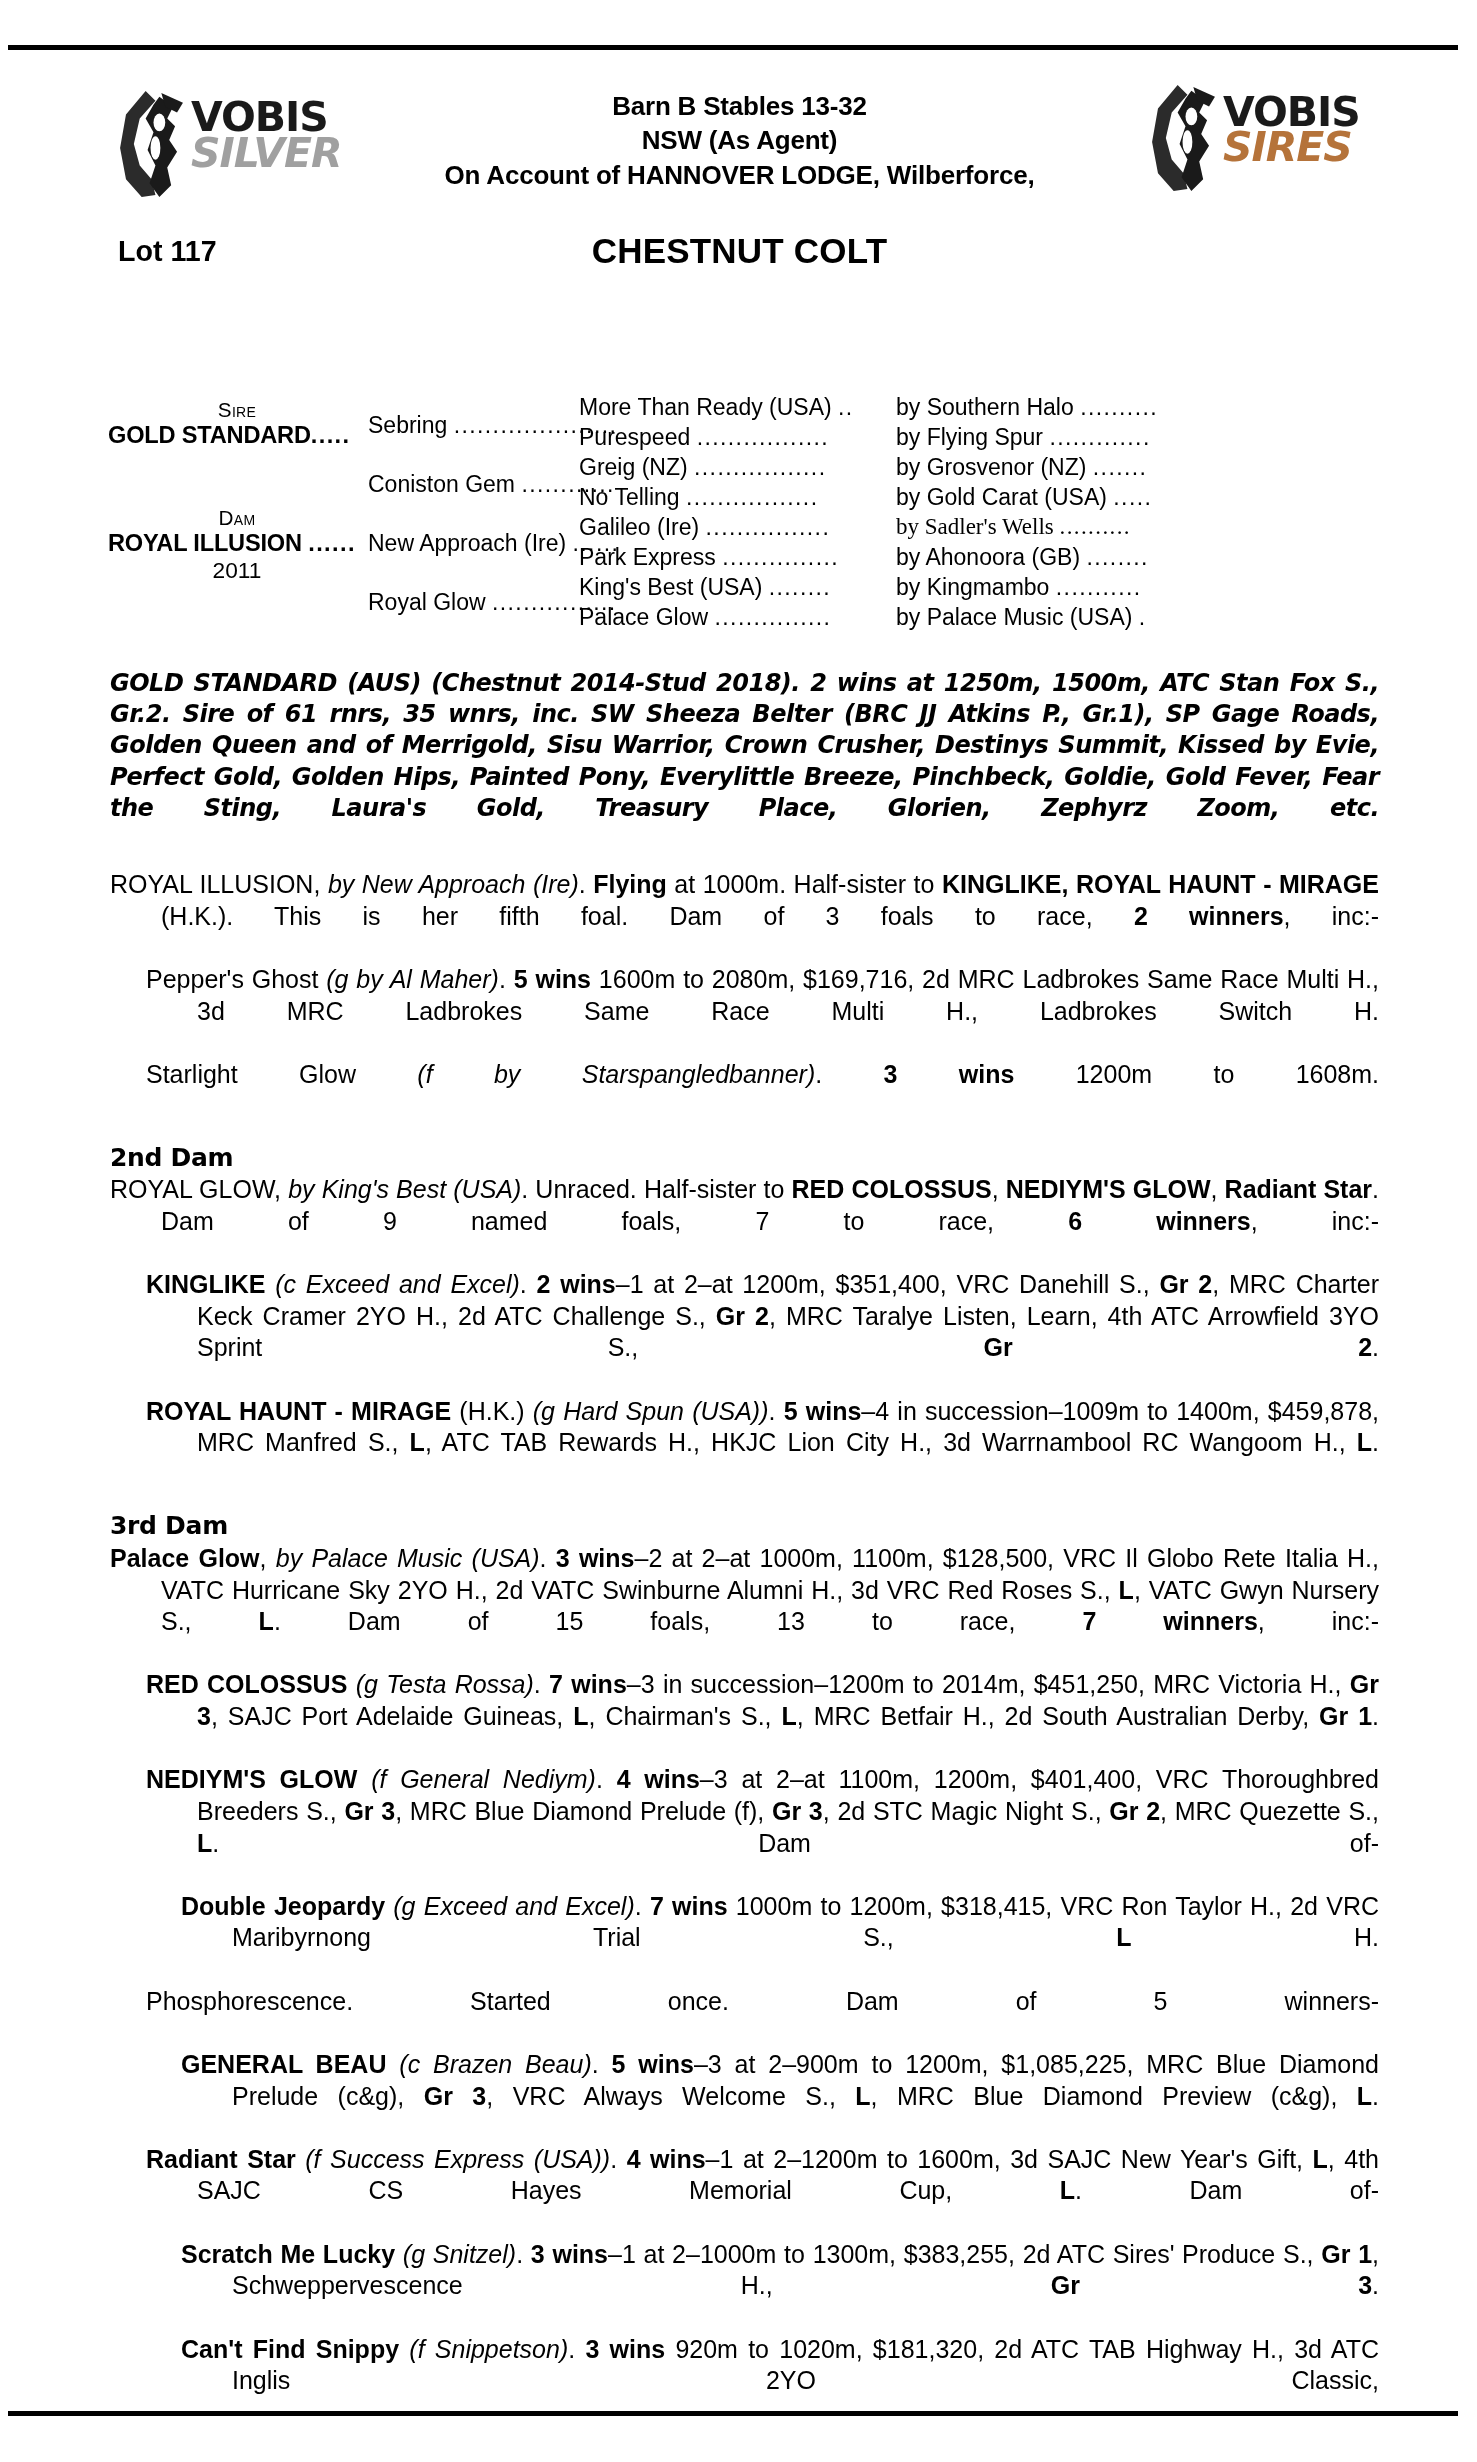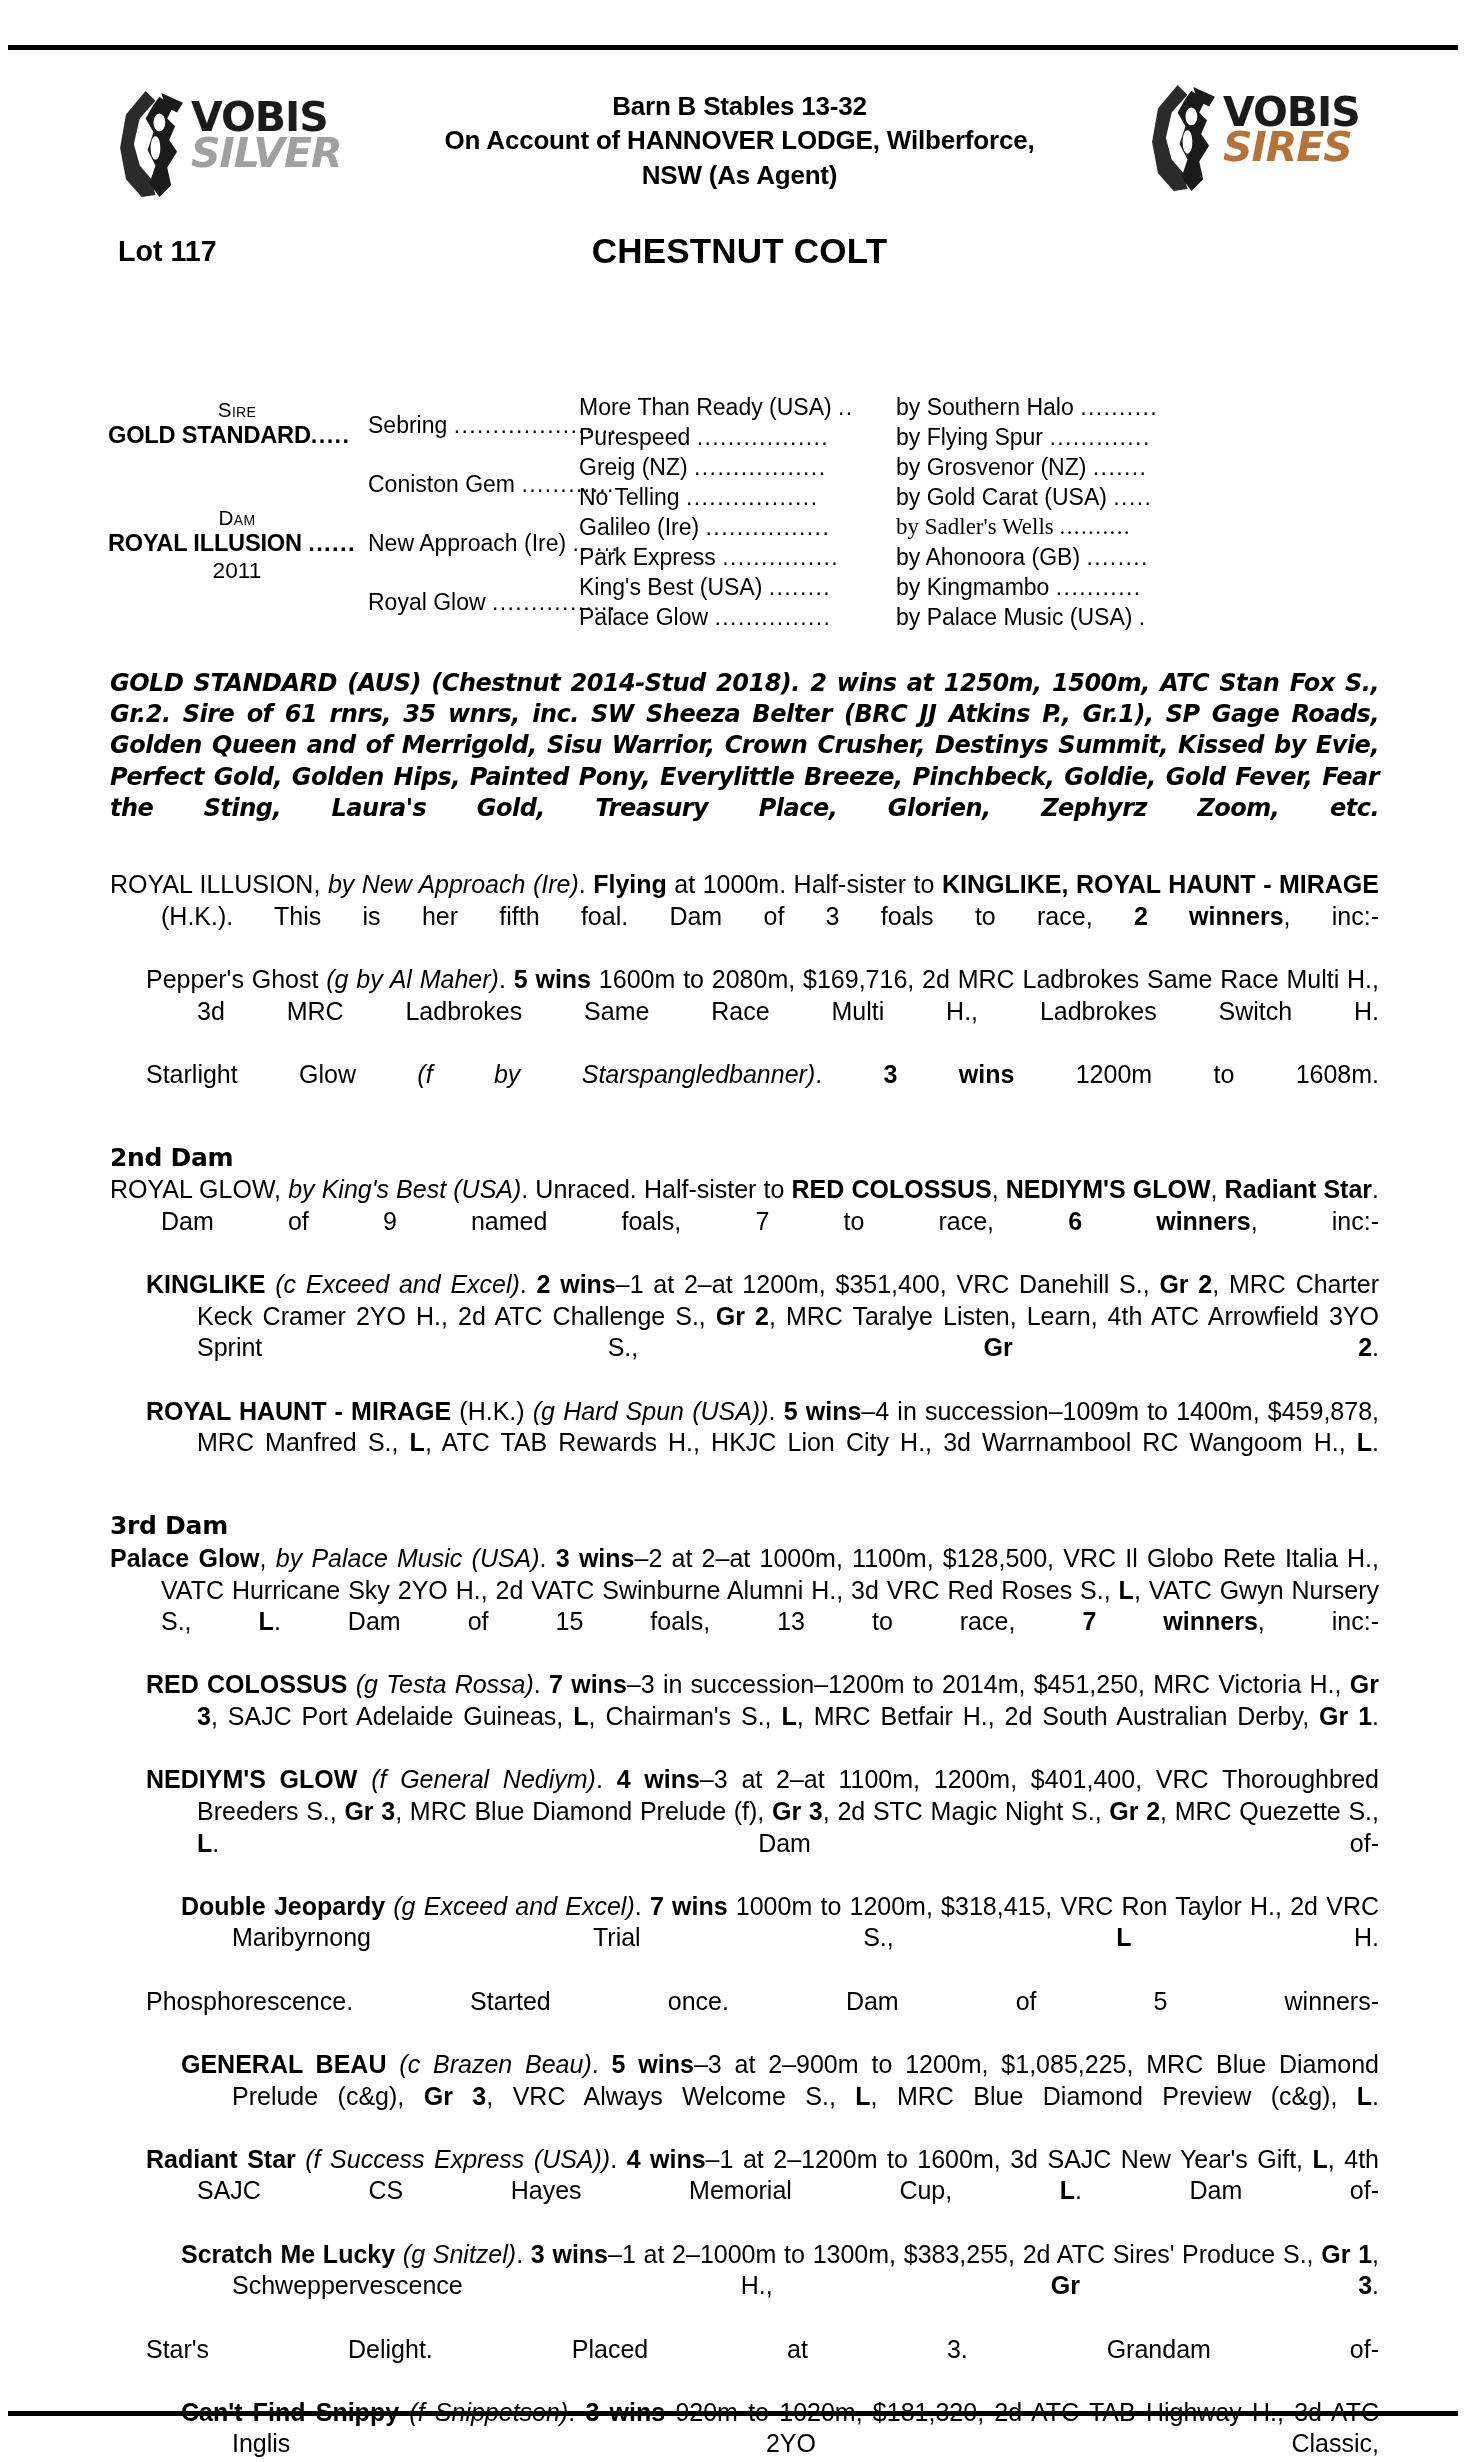--- a/index.html
+++ b/index.html
@@ -237,22 +237,22 @@
         </svg>
         <div class="logo-words">
           <div class="logo-word1">VOBIS</div>
           <div class="logo-word2">SILVER</div>
         </div>
       </div>
     </div>
 
     <div class="hdr-title">
       <div>Barn B Stables 13-32</div>
+      <div>NSW (As Agent)</div>
       <div>On Account of HANNOVER LODGE, Wilberforce,</div>
-      <div>NSW (As Agent)</div>
     </div>
 
     <div class="logo logo-sires">
       <div class="logo-inner">
         <svg class="logo-horse" viewBox="0 0 74 112">
           <path d="M30 2 L10 26 L4 60 L10 92 L26 110 L40 108 L36 92 L24 78 L18 56 L24 30 L40 12 Z" fill="#2b2b2b"></path>
           <path d="M44 8 L58 18 L52 30 L60 38 L54 52 L62 64 L52 80 L56 98 L44 110 L34 96 L40 78 L32 62 L38 44 L30 30 L38 16 Z" fill="#1a1a1a"></path>
           <path d="M46 4 L68 14 L62 24 L50 18 Z" fill="#1a1a1a"></path>
           <ellipse cx="44" cy="34" rx="6" ry="9" fill="#ffffff"></ellipse>
           <ellipse cx="40" cy="60" rx="5" ry="12" fill="#ffffff"></ellipse>
@@ -327,18 +327,17 @@
       <div class="gap"></div>
       <div class="dam-head">3rd Dam</div>
       <div class="p ind0h"><b>Palace Glow</b><span>, </span><i>by Palace Music (USA)</i><span>. </span><b>3 wins</b><span>–2 at 2–at 1000m, 1100m, $128,500, VRC Il Globo Rete Italia H., VATC Hurricane Sky 2YO H., 2d VATC Swinburne Alumni H., 3d VRC Red Roses S., </span><b>L</b><span>, VATC Gwyn Nursery S., </span><b>L</b><span>. Dam of 15 foals, 13 to race, </span><b>7 winners</b><span>, inc:-</span></div>
       <div class="p ind1"><b>RED COLOSSUS </b><i>(g Testa Rossa)</i><span>. </span><b>7 wins</b><span>–3 in succession–1200m to 2014m, $451,250, MRC Victoria H., </span><b>Gr 3</b><span>, SAJC Port Adelaide Guineas, </span><b>L</b><span>, Chairman's S., </span><b>L</b><span>, MRC Betfair H., 2d South Australian Derby, </span><b>Gr 1</b><span>.</span></div>
       <div class="p ind1"><b>NEDIYM'S GLOW </b><i>(f General Nediym)</i><span>. </span><b>4 wins</b><span>–3 at 2–at 1100m, 1200m, $401,400, VRC Thoroughbred Breeders S., </span><b>Gr 3</b><span>, MRC Blue Diamond Prelude (f), </span><b>Gr 3</b><span>, 2d STC Magic Night S., </span><b>Gr 2</b><span>, MRC Quezette S., </span><b>L</b><span>. Dam of-</span></div>
       <div class="p ind2"><b>Double Jeopardy </b><i>(g Exceed and Excel)</i><span>. </span><b>7 wins</b><span> 1000m to 1200m, $318,415, VRC Ron Taylor H., 2d VRC Maribyrnong Trial S., </span><b>L</b><span> H.</span></div>
       <div class="p ind1"><span>Phosphorescence. Started once. Dam of 5 winners-</span></div>
       <div class="p ind2"><b>GENERAL BEAU </b><i>(c Brazen Beau)</i><span>. </span><b>5 wins</b><span>–3 at 2–900m to 1200m, $1,085,225, MRC Blue Diamond Prelude (c&amp;g), </span><b>Gr 3</b><span>, VRC Always Welcome S., </span><b>L</b><span>, MRC Blue Diamond Preview (c&amp;g), </span><b>L</b><span>.</span></div>
       <div class="p ind1"><b>Radiant Star </b><i>(f Success Express (USA))</i><span>. </span><b>4 wins</b><span>–1 at 2–1200m to 1600m, 3d SAJC New Year's Gift, </span><b>L</b><span>, 4th SAJC CS Hayes Memorial Cup, </span><b>L</b><span>. Dam of-</span></div>
       <div class="p ind2"><b>Scratch Me Lucky </b><i>(g Snitzel)</i><span>. </span><b>3 wins</b><span>–1 at 2–1000m to 1300m, $383,255, 2d ATC Sires' Produce S., </span><b>Gr 1</b><span>, Schweppervescence H., </span><b>Gr 3</b><span>.</span></div>
-      <div class="p ind1"><span>Star's Delight. Placed at 3. Grandam of-</span></div>
       <div class="p ind2"><b>Can't Find Snippy </b><i>(f Snippetson)</i><span>. </span><b>3 wins</b><span> 920m to 1020m, $181,320, 2d ATC TAB Highway H., 3d ATC Inglis 2YO Classic, </span></div>
     </div>
 
 </div>
 
 
 </body></html>

